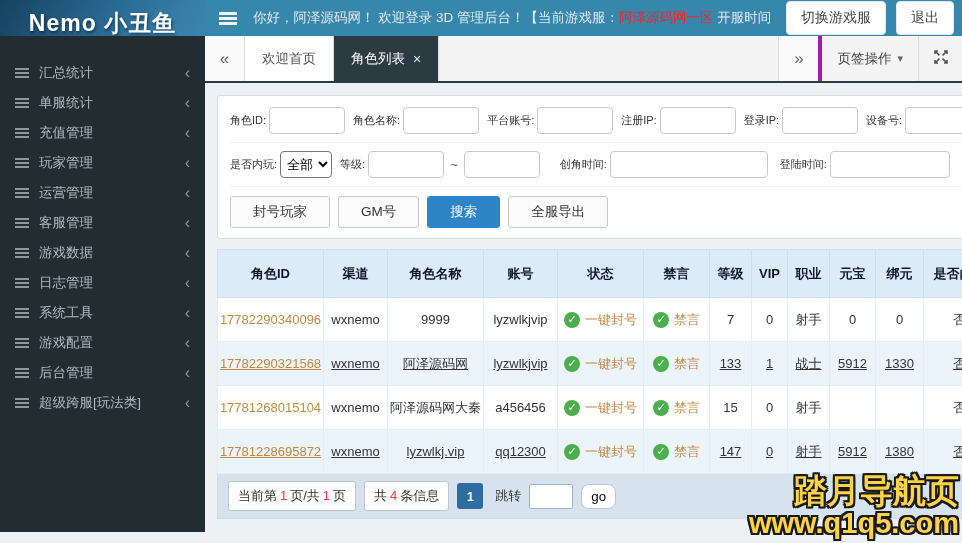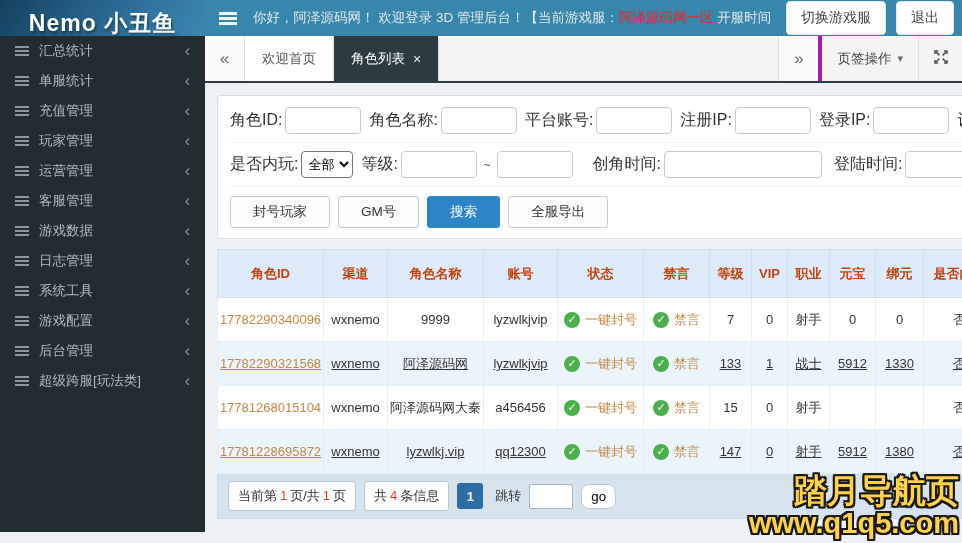--- a/index.html
+++ b/index.html
@@ -19,21 +19,21 @@
   .hamburger { width: 18px; height: 13px; flex: none; margin-right: 16px; cursor: pointer;
     background: repeating-linear-gradient(#eef3f6 0 3px, transparent 3px 5px); }
   .greeting { flex: 1; white-space: nowrap; overflow: hidden; font-size: 13.5px; }
   .red { color: #ff1f1f; }
   .header-buttons { display: flex; gap: 10px; margin-left: 10px; flex: none; }
   .hbtn { background: #fff; color: #444; border: 1px solid #e6e6e6; border-radius: 4px;
     padding: 7px 14px; font-size: 14px; cursor: pointer; white-space: nowrap; }
 
   
   .layout { display: flex; height: 496px; }
-  .sidebar { width: 205px; flex: none; background: #222d32; padding-top: 0; }
+  .sidebar { width: 205px; flex: none; background: #222d32; padding-top: 22px; }
   .side-item { display: flex; align-items: center; padding: 6px 15px; color: #b0bcc2;
     font-size: 13.5px; cursor: pointer; }
   .side-item .bars { width: 14px; height: 10px; flex: none; margin-right: 10px;
     background: repeating-linear-gradient(#8d979c 0 2px, transparent 2px 4px); }
   .side-item .s-label { flex: 1; }
   .side-item .chev { color: #8d979c; font-size: 16px; line-height: 10px; }
 
   .main { flex: 1; min-width: 0; display: flex; flex-direction: column; }
 
   
@@ -54,39 +54,39 @@
   .tab-ops .caret { font-size: 11px; color: #666; }
   .tab-expand { width: 44px; display: flex; align-items: center; justify-content: center;
     border-left: 1px solid #ddd; cursor: pointer; }
 
   
   .content { flex: 1; padding: 12px 0 0 12px; overflow: hidden; position: relative; }
   .panel { width: 778px; background: #fff; border: 1px solid #d8dde3; border-radius: 3px; }
   .search-panel { padding: 2px 12px; margin-bottom: 10px; }
   .form-row { display: flex; align-items: center; height: 44px; white-space: nowrap; overflow: hidden; }
   .form-row + .form-row, .btn-row { border-top: 1px solid #f3f3f3; }
-  .f-label { font-size: 16px; color: #333; margin-right: 3px; flex: none; }
+  .f-label { font-size: 11px; color: #333; margin-right: 3px; flex: none; }
   .f-input { height: 27px; width: 76px; flex: none; border: 1px solid #c9c9c9; border-radius: 4px;
     margin-right: 8px; padding: 0 6px; font: inherit; font-size: 13px; }
   .f-input.lv { margin-right: 0; }
   .tilde { margin: 0 6px; color: #555; font-size: 13px; }
   .f-input.gap20 { margin-right: 20px; }
   .f-input.wide { width: 158px; margin-right: 12px; }
   .f-input.time { width: 120px; }
   .f-select { height: 27px; flex: none; border: 1px solid #767676; border-radius: 4px;
     margin-right: 8px; font: inherit; font-size: 13px; background: #fff; padding: 0 2px; }
   .btn-row { display: flex; align-items: center; height: 50px; gap: 8px; }
   .btn { background: #fbfbfb; border: 1px solid #c9c9c9; border-radius: 3px; padding: 6px 22px;
     font-size: 13.5px; color: #333; cursor: pointer; }
   .btn.primary { background: #2d85c8; border-color: #2d85c8; color: #fff; }
 
   
   .table-panel { width: 778px; background: #fff; }
   table { border-collapse: collapse; width: 778px; table-layout: fixed; font-size: 13px; }
-  th { background: #dcebf7; color: #c2410c; font-weight: bold; height: 48px;
+  th { background: #dcebf7; color: #0f172a; font-weight: bold; height: 48px;
     border: 1px solid #cddff0; text-align: center; }
   td { height: 44px; border: 1px solid #e4eef7; text-align: center; color: #333;
     overflow: hidden; white-space: nowrap; }
   tr.stripe td { background: #ecf4fb; text-decoration: underline; }
   .gold { color: #c08942; }
   .action { cursor: pointer; color: #c08942; display: inline-flex; align-items: center; }
   .check-icon { display: inline-flex; width: 16px; height: 16px; border-radius: 50%;
     background: #4cae4c; color: #fff; font-size: 11px; align-items: center;
     justify-content: center; margin-right: 5px; flex: none; }
   .col-id{width:106px}.col-ch{width:64px}.col-name{width:96px}.col-acc{width:74px}

